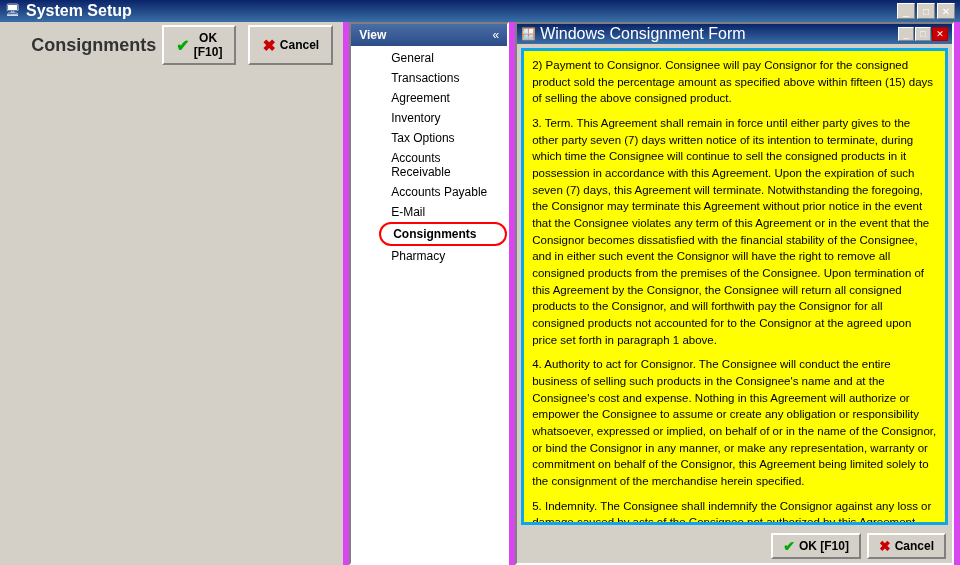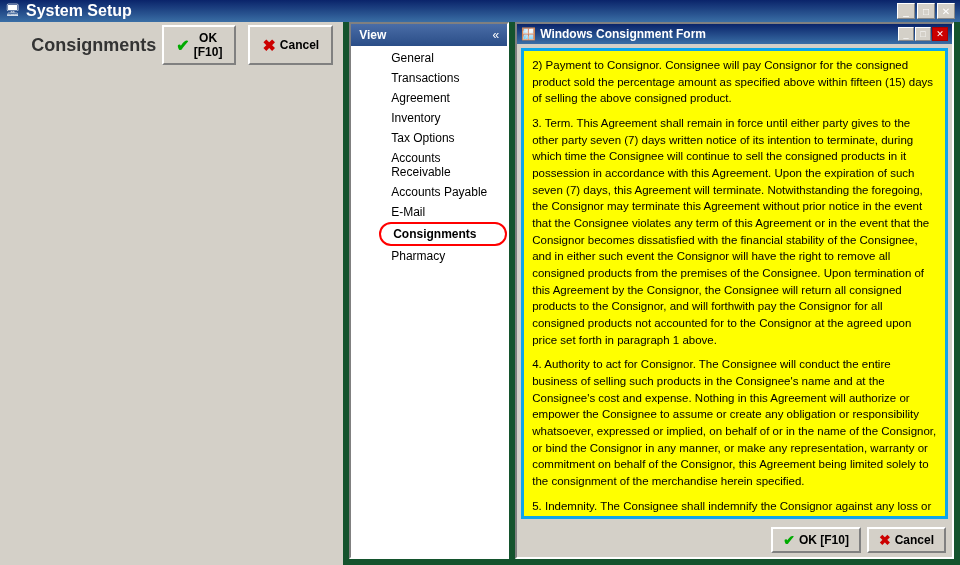--- a/index.html
+++ b/index.html
@@ -55,22 +55,22 @@
       border-right-color: #808080; border-bottom-color: #808080;
       cursor: pointer; font-size: 12px; font-weight: bold;
     }
     .top-btn .check-icon { color: #00aa00; font-size: 16px; }
     .top-btn .x-icon { color: #cc0000; font-size: 16px; }
 
     
     .content-area {
       display: flex;
       flex: 1;
-      background: #14532d;
-      padding: 0 6px 6px 6px;
+      background: #d946ef;
+      padding: 0 6px 0 6px;
       gap: 0;
     }
 
     
     .sidebar {
       width: 160px;
       background: white;
       border: 2px solid;
       border-top-color: #808080; border-left-color: #808080;
       border-right-color: #fff; border-bottom-color: #fff;
@@ -116,21 +116,21 @@
     }
     .inner-title-bar {
       background: linear-gradient(to bottom, #0a246a, #3a6ea5);
       color: white;
       display: flex;
       align-items: center;
       padding: 2px 4px;
       height: 20px;
     }
     .inner-title-icon { font-size: 12px; margin-right: 4px; }
-    .inner-title-text { font-size: 12px; font-weight: bold; flex: 1; }
+    .inner-title-text { font-size: 16px; font-weight: normal; flex: 1; }
     .inner-title-btns { display: flex; gap: 1px; }
     .inner-title-btn {
       width: 16px; height: 14px; background: #d4d0c8;
       border: 1px solid #888; display: flex; align-items: center;
       justify-content: center; font-size: 9px; cursor: pointer;
       border-top-color: #fff; border-left-color: #fff;
     }
     .inner-title-btn.close { background: #cc0000; color: white; border-color: #aa0000; }
 
     .inner-content {

